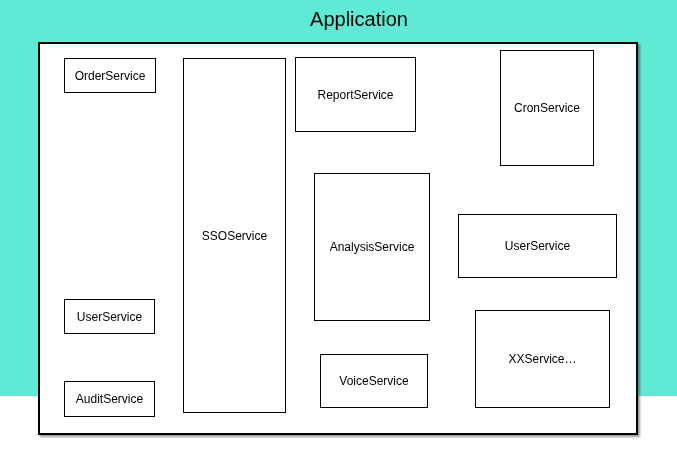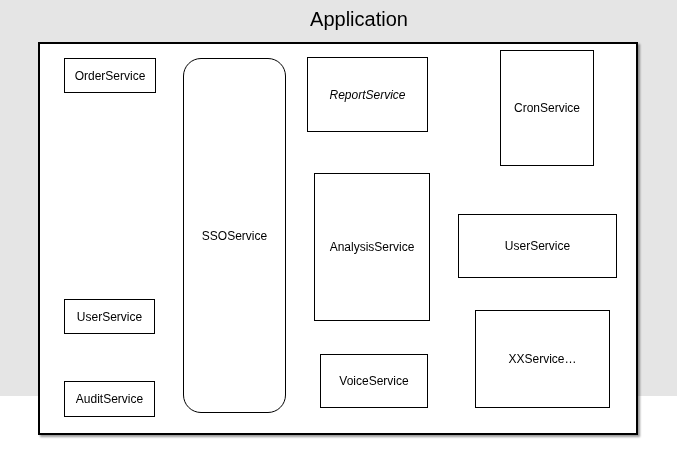--- a/index.html
+++ b/index.html
@@ -5,21 +5,21 @@
   * { margin: 0; padding: 0; box-sizing: border-box; }
   html, body {
     width: 677px; height: 456px;
     background: #ffffff;
     font-family: "Liberation Sans", sans-serif;
     overflow: hidden;
   }
   .canvas {
     position: relative;
     width: 677px; height: 396px;
-    background: #e5e5e5;
+    background: #5eead4;
   }
   .diagram-title {
     position: absolute;
     top: 7px;
     left: 359px;
     transform: translateX(-50%);
     font-size: 20px;
     line-height: 24px;
     color: #000000;
     white-space: nowrap;
@@ -43,22 +43,22 @@
     font-size: 12px;
     line-height: 14px;
     color: #000000;
   }
   
   .n-order    { left: 64px;  top: 58px;  width: 92px;  height: 35px;  }
   .n-bill     { left: 64px;  top: 131px; width: 92px;  height: 36px;  }
   .n-msg      { left: 64px;  top: 214px; width: 91px;  height: 36px;  }
   .n-user     { left: 64px;  top: 299px; width: 91px;  height: 35px;  }
   .n-audit    { left: 64px;  top: 381px; width: 91px;  height: 36px;  }
-  .n-sso      { left: 183px; top: 58px;  width: 103px; height: 355px; border-radius: 18px; }
-  .n-report   { left: 307px; top: 57px;  width: 121px; height: 75px; font-style: italic;  }
+  .n-sso      { left: 183px; top: 58px;  width: 103px; height: 355px; }
+  .n-report   { left: 295px; top: 57px;  width: 121px; height: 75px;  }
   .n-analysis { left: 314px; top: 173px; width: 116px; height: 148px; }
   .n-voice    { left: 320px; top: 354px; width: 108px; height: 54px;  }
   .n-cron     { left: 472px; top: 50px;  width: 94px;  height: 116px; margin-left: 28px; }
   .n-pay      { left: 458px; top: 214px; width: 159px; height: 64px;  }
   .n-xx       { left: 475px; top: 310px; width: 135px; height: 98px;  }
 </style>
 </head>
 <body>
 
 <div class="canvas">

